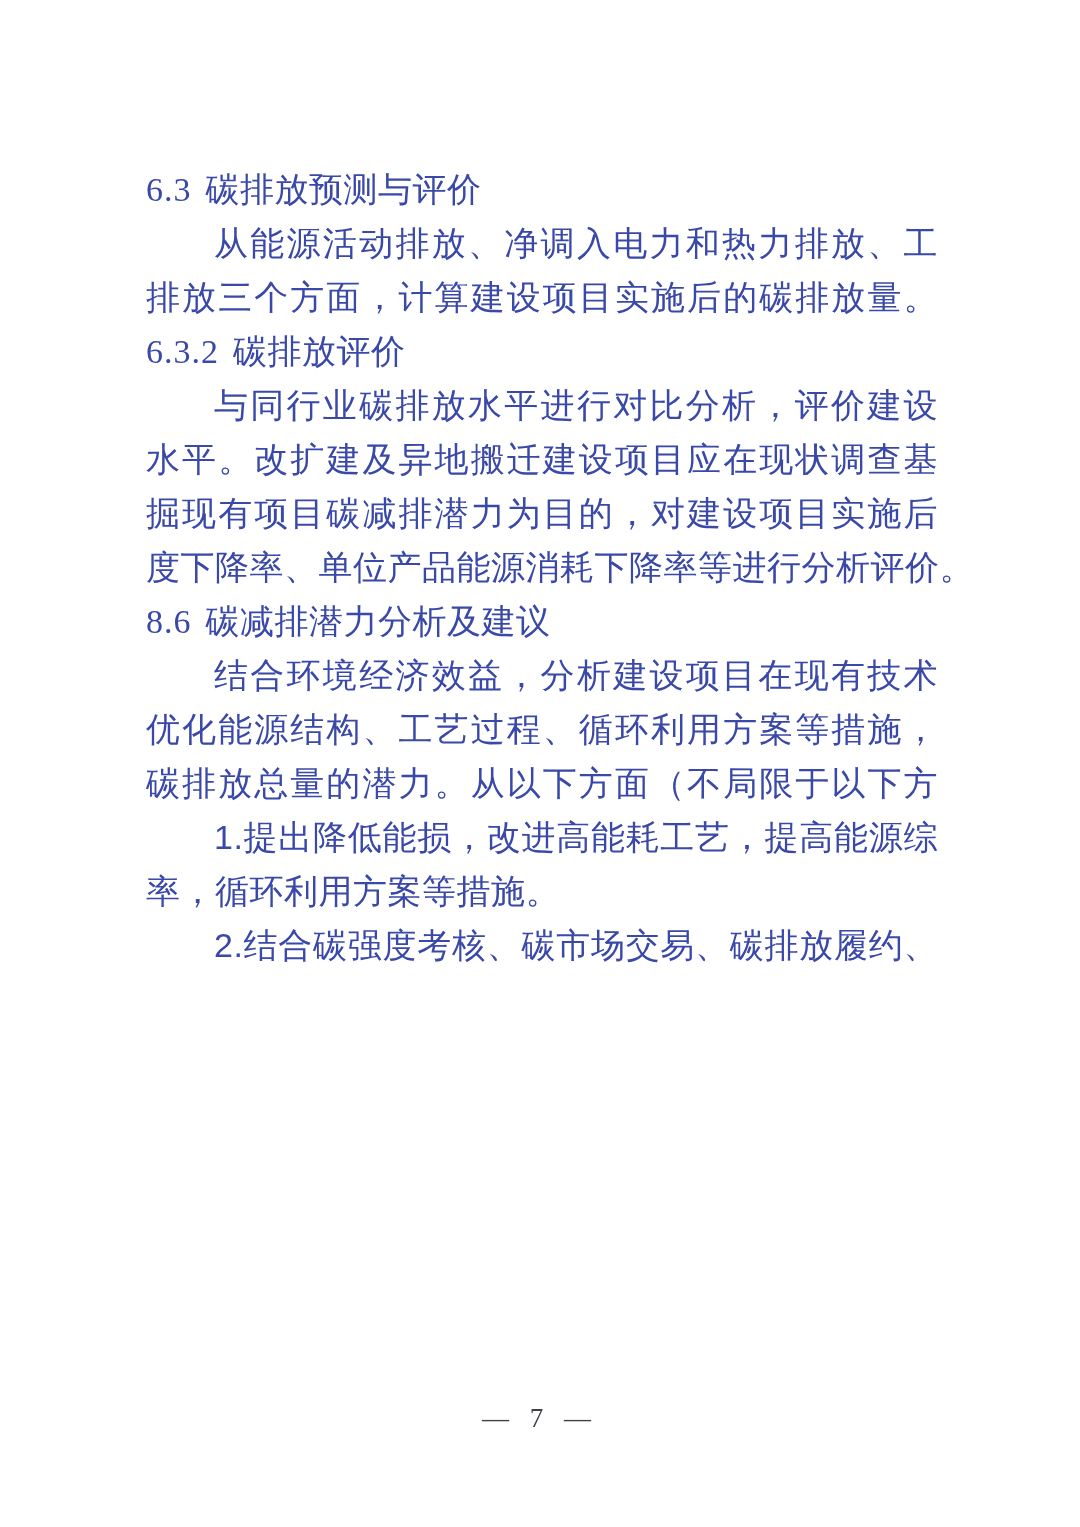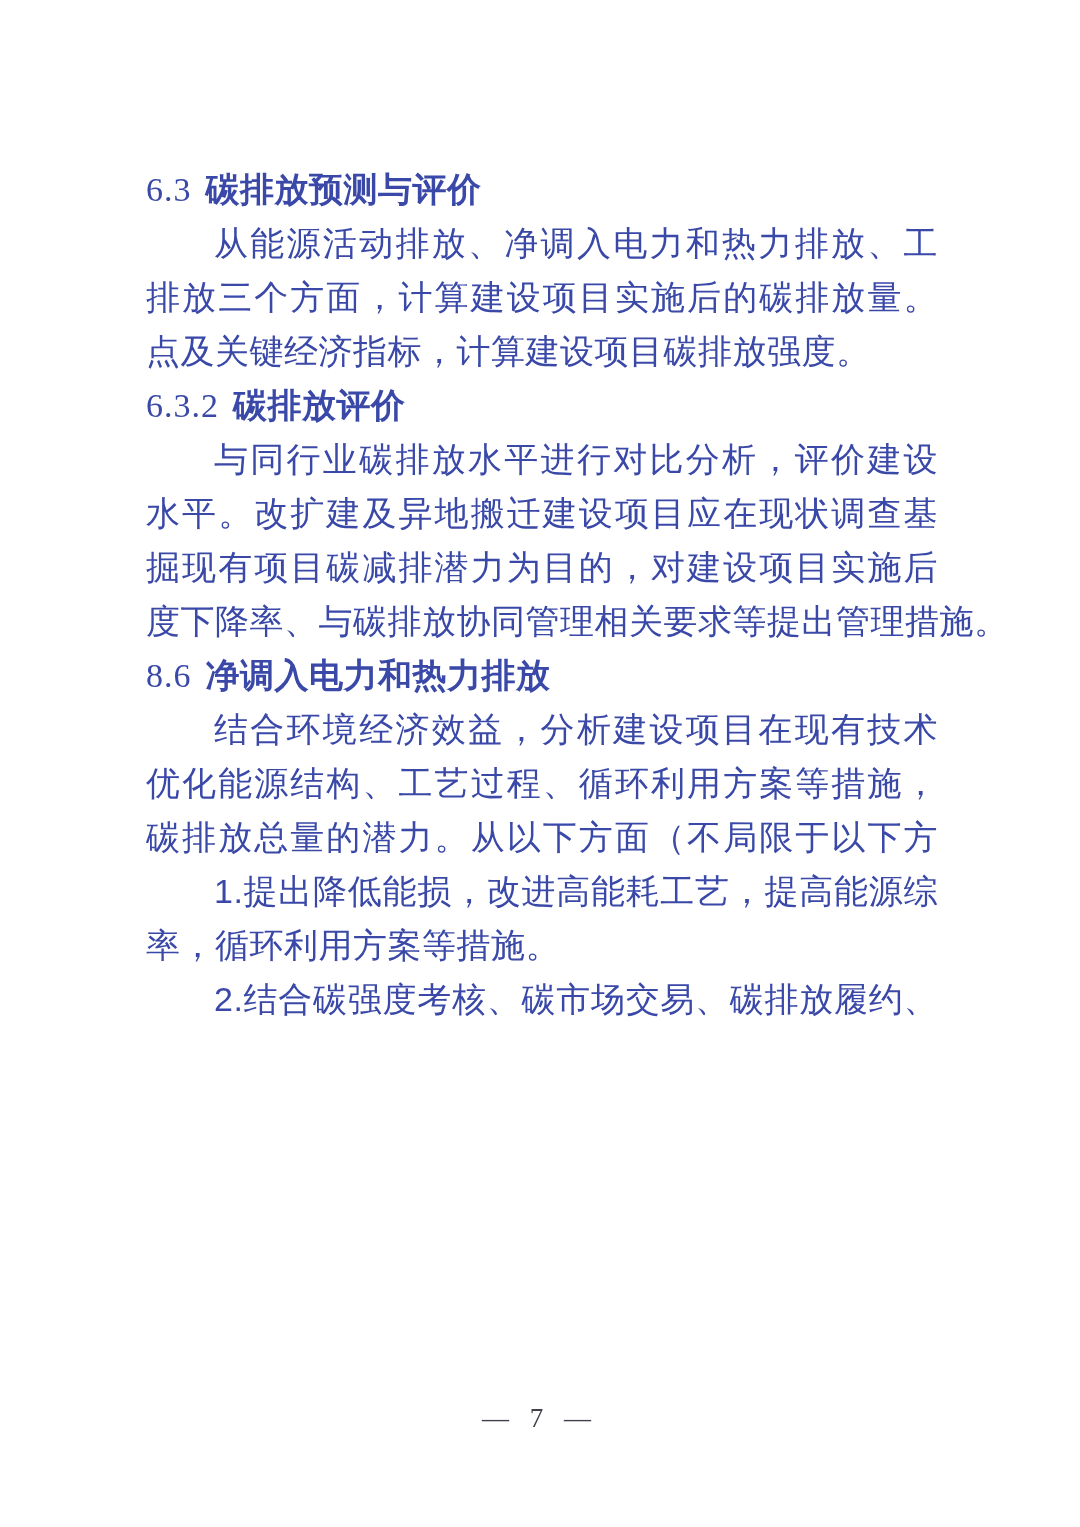--- a/index.html
+++ b/index.html
@@ -40,21 +40,21 @@
     text-indent: 68px;
   }
   .heading .num {
     font-family: "Liberation Serif", "DejaVu Serif", serif;
     font-weight: 500;
     margin-right: 14px;
     letter-spacing: 1px;
     text-align: right;
   }
   .heading .title {
-    font-weight: 700;
+    font-weight: 400;
     margin-top: 6px;
   }
   .footer {
     position: absolute;
     left: 0;
     top: 1396px;
     width: 1080px;
     height: 44px;
     line-height: 44px;
     text-align: center;
@@ -70,33 +70,32 @@
 <div class="page">
   <div class="content">
 
     <div class="line heading">
       <span class="num">6.3</span><span class="title">碳排放预测与评价</span>
     </div>
 
 
     <div class="line full indent">从能源活动排放、净调入电力和热力排放、工业生产过程</div>
     <div class="line full">排放三个方面，计算建设项目实施后的碳排放量。结合项目特</div>
-    <div class="line">点及关键经济指标，计算建设项目碳排放强度。</div>
 
     <div class="line heading">
       <span class="num">6.3.2</span><span class="title">碳排放评价</span>
     </div>
 
     <div class="line full indent">与同行业碳排放水平进行对比分析，评价建设项目碳排放</div>
     <div class="line full">水平。改扩建及异地搬迁建设项目应在现状调查基础上，以挖</div>
     <div class="line full">掘现有项目碳减排潜力为目的，对建设项目实施后的碳排放强</div>
-    <div class="line">度下降率、与碳排放协同管理相关要求等提出管理措施。</div>
+    <div class="line">度下降率、单位产品能源消耗下降率等进行分析评价。</div>
 
     <div class="line heading">
-      <span class="num">8.6</span><span class="title">净调入电力和热力排放</span>
+      <span class="num">8.6</span><span class="title">碳减排潜力分析及建议</span>
     </div>
 
     <div class="line full indent">结合环境经济效益，分析建设项目在现有技术条件下通过</div>
     <div class="line full">优化能源结构、工艺过程、循环利用方案等措施，进一步降低</div>
     <div class="line full">碳排放总量的潜力。从以下方面（不局限于以下方面）提出碳</div>
 
     <div class="line full indent">1.提出降低能损，改进高能耗工艺，提高能源综合利用效</div>
     <div class="line">率，循环利用方案等措施。</div>
 
     <div class="line full indent">2.结合碳强度考核、碳市场交易、碳排放履约、排污许可</div>

